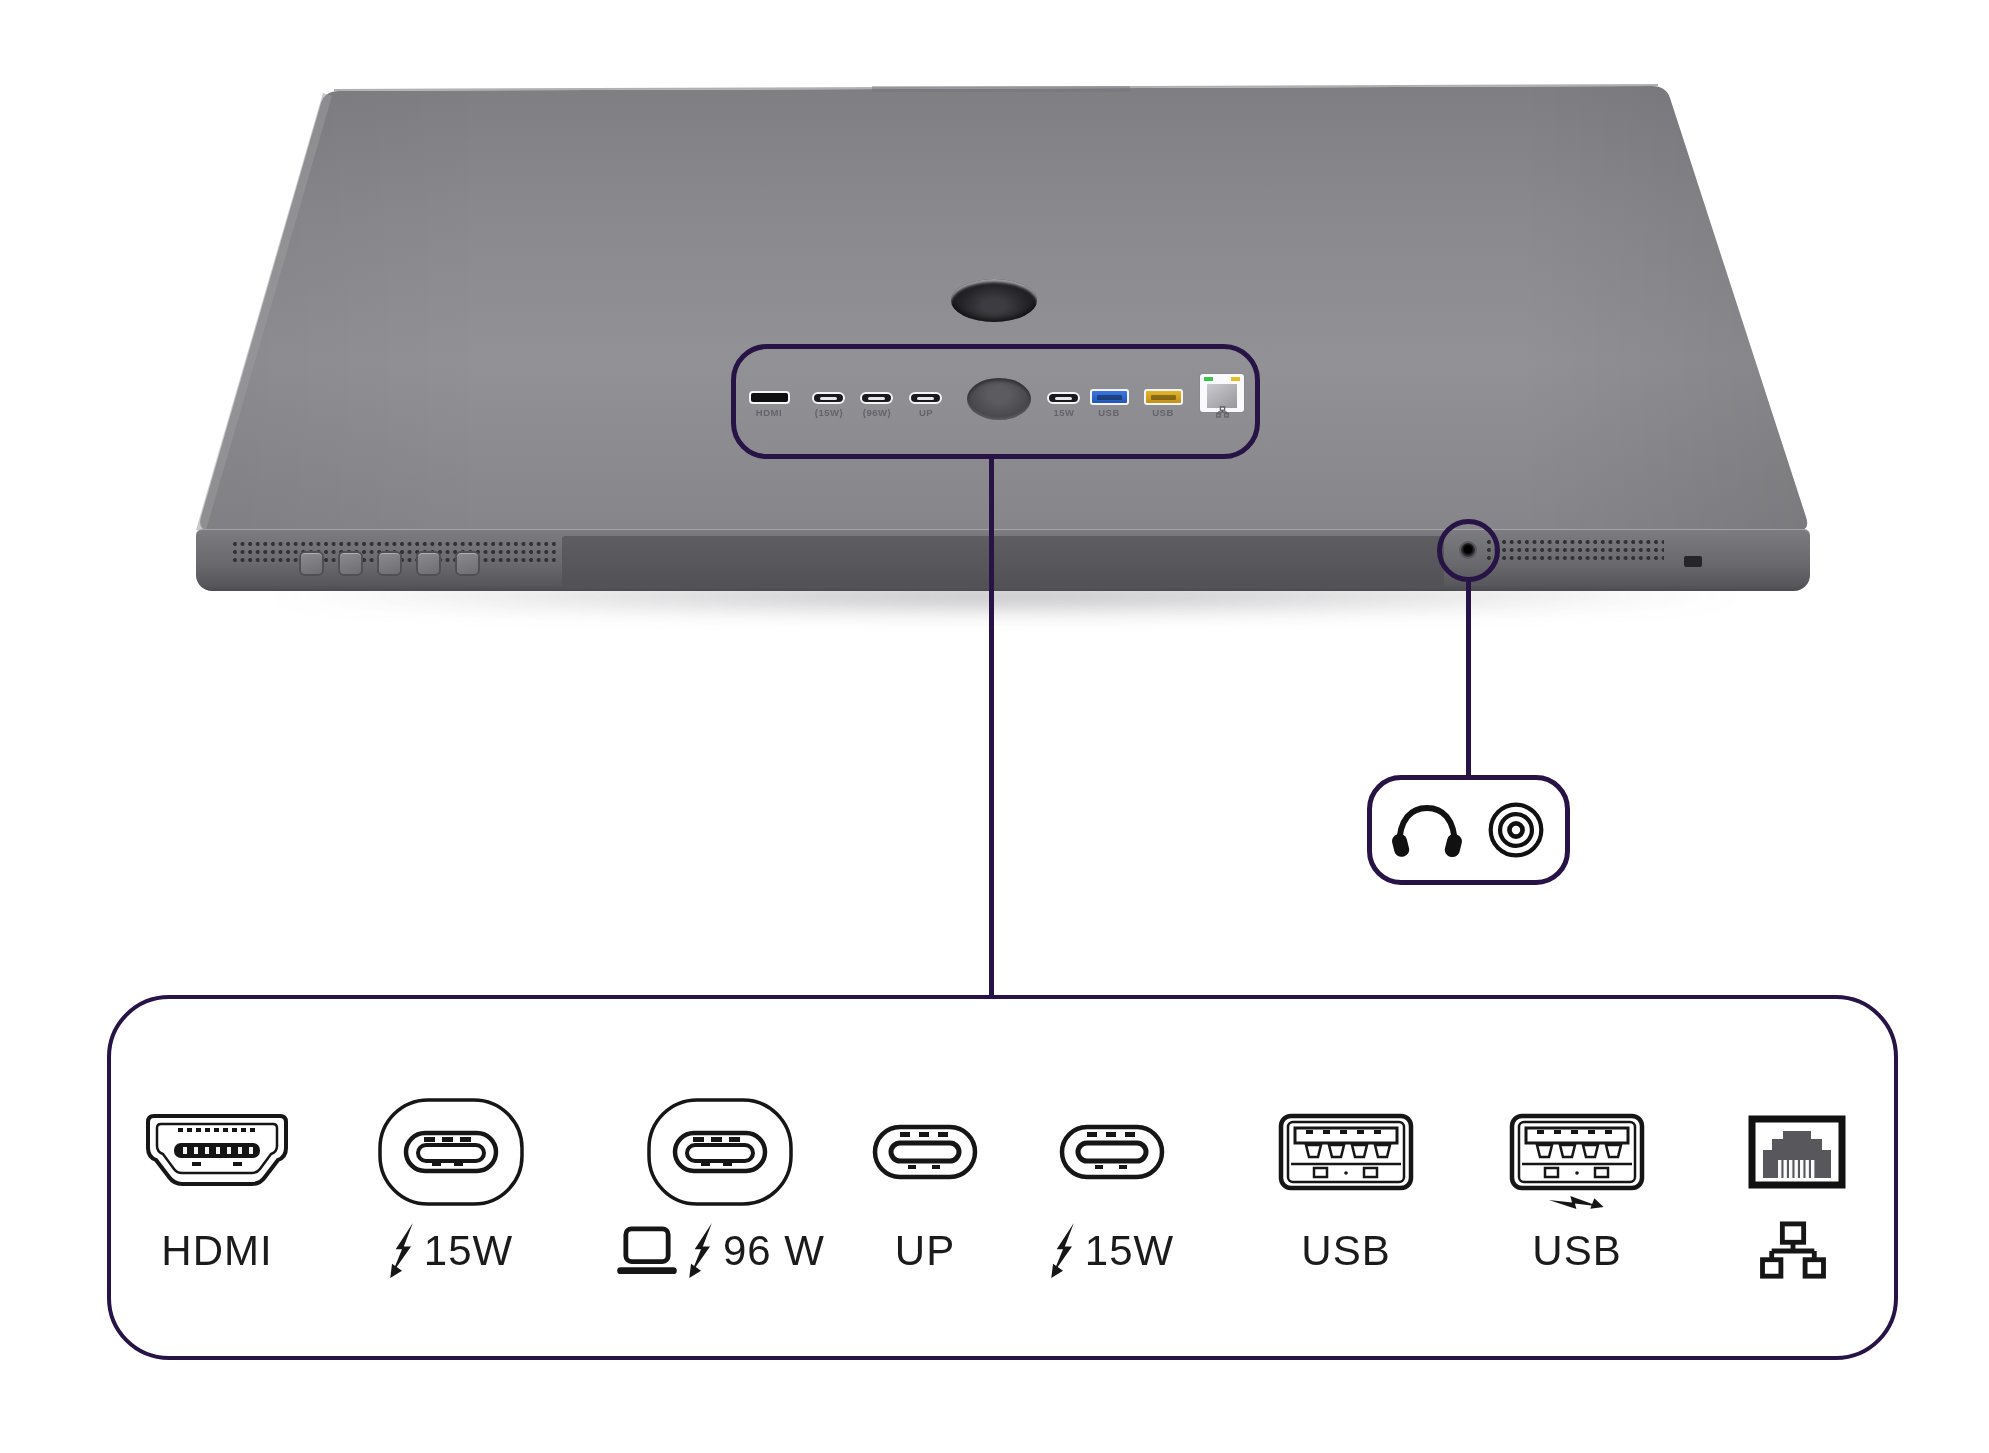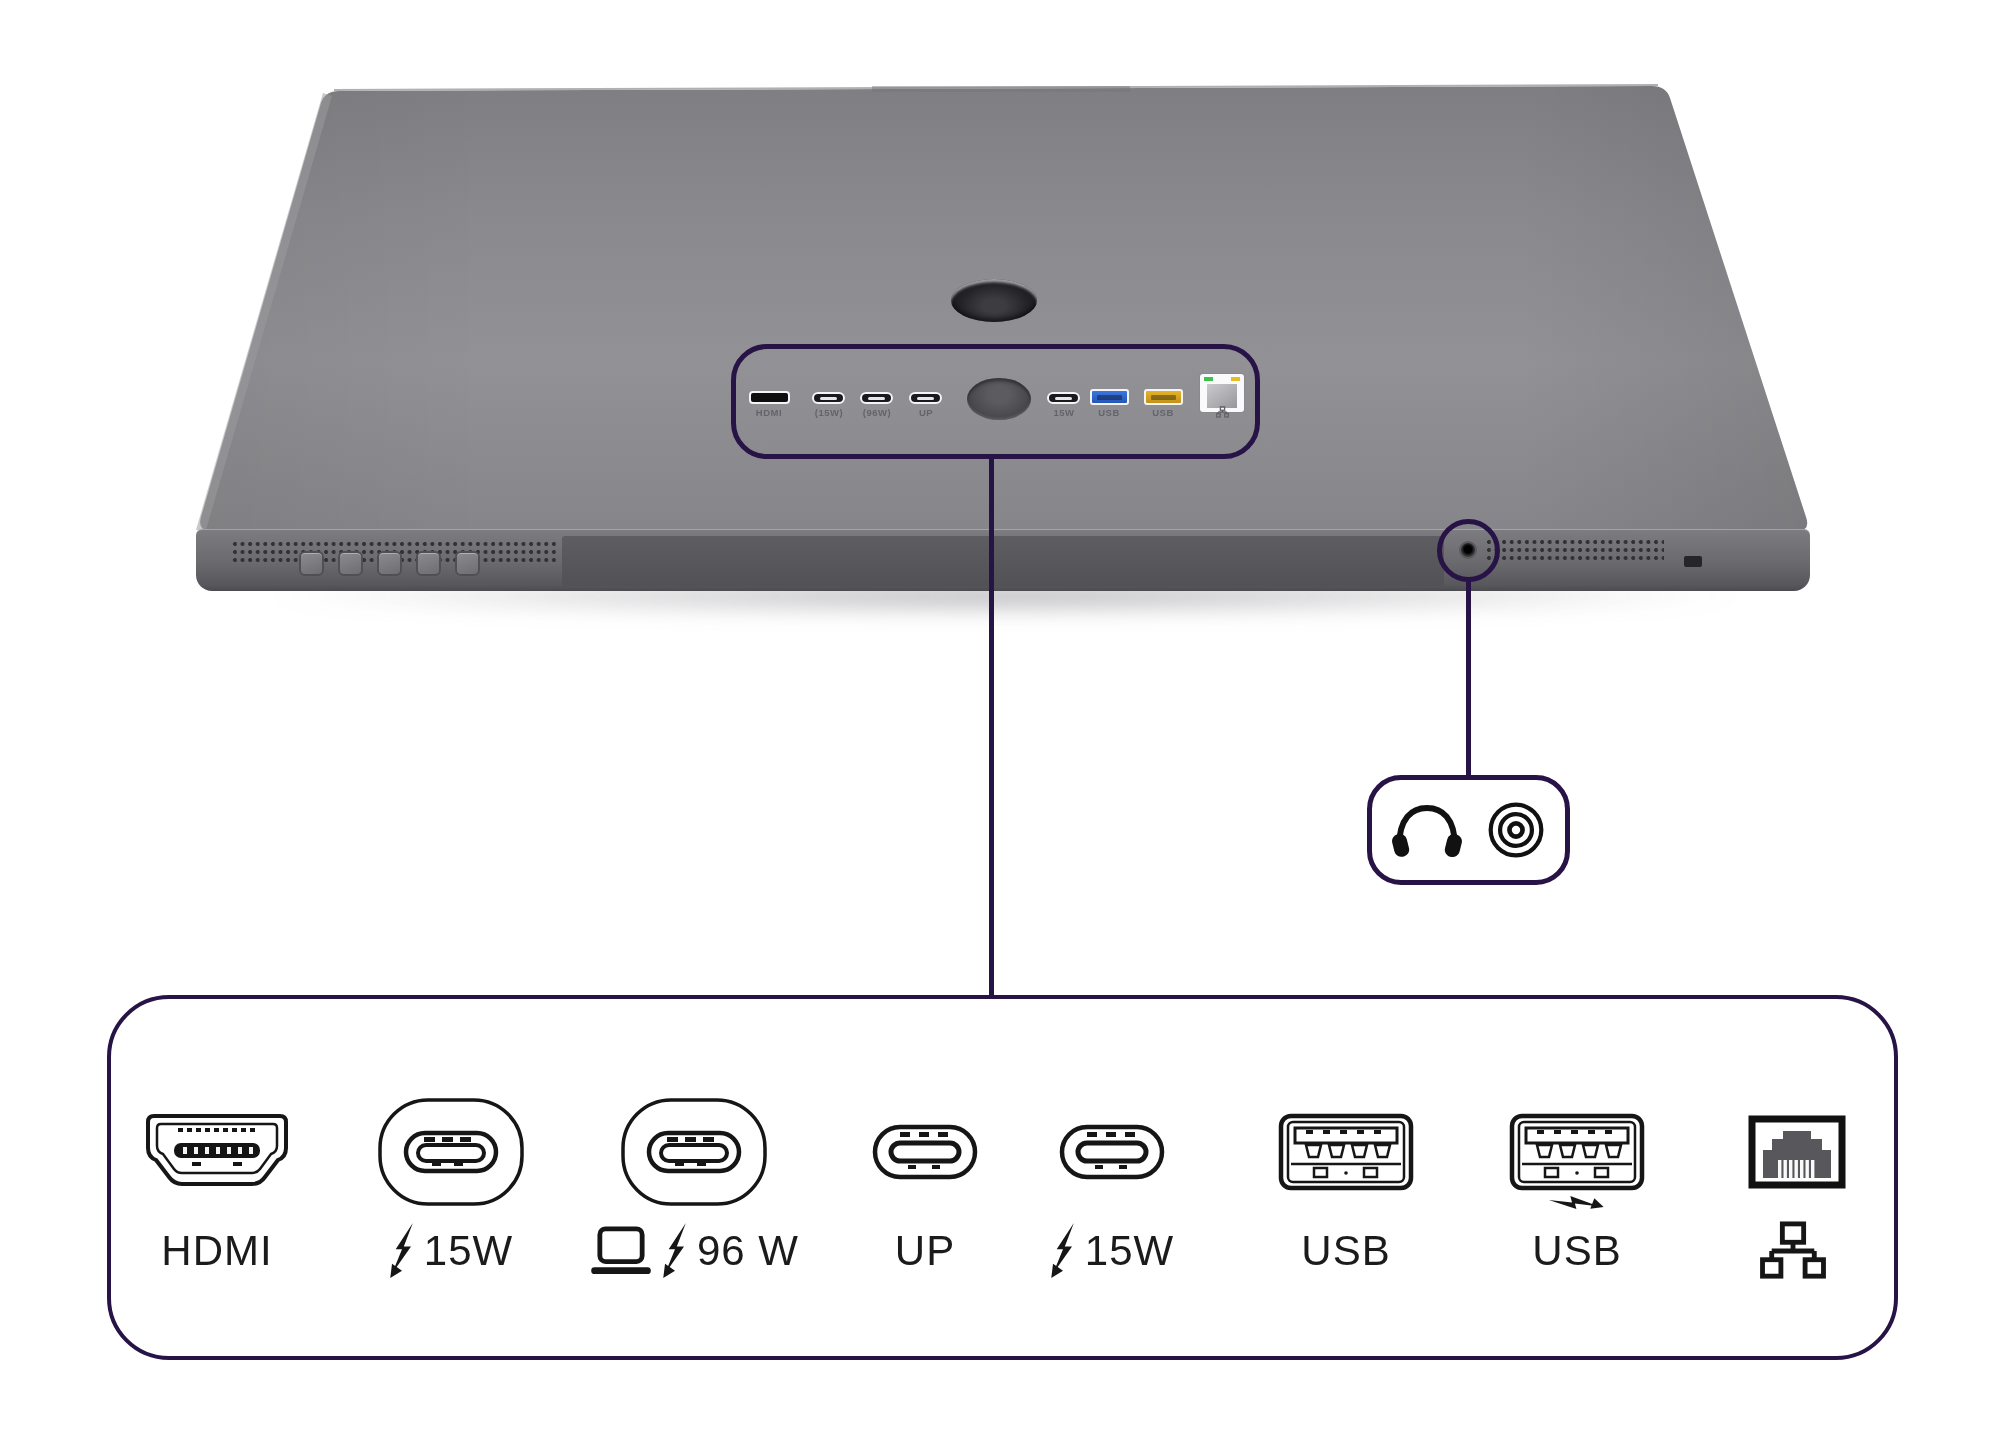--- a/index.html
+++ b/index.html
@@ -106,21 +106,21 @@
   .port-icon{height:130px;display:flex;align-items:center;justify-content:center;}
   .port-label{
     height:60px;margin-top:4px;position:relative;
     display:flex;align-items:center;justify-content:center;gap:9px;
     font-size:42px;font-weight:500;color:#1b1b1b;letter-spacing:1px;white-space:nowrap;
   }
   .bolt-diag{
     position:absolute;top:-44px;left:50%;
     transform:translateX(-52%) rotate(-105deg);
   }
-  .p1{left:106px;} .p2{left:340px;} .p3{left:583px;} .p4{left:814px;}
+  .p1{left:106px;} .p2{left:340px;} .p3{left:609px;} .p4{left:814px;}
   .p5{left:1001px;} .p6{left:1235px;} .p7{left:1466px;} .p8{left:1686px;}
 </style>
 </head>
 <body>
 
 <div class="abs floor-shadow"></div>
 
 <svg id="monitor-svg" class="abs" width="1700" height="560" viewBox="150 40 1700 560">
   <defs>
     <linearGradient id="gBack" x1="0" y1="0" x2="0" y2="1">

